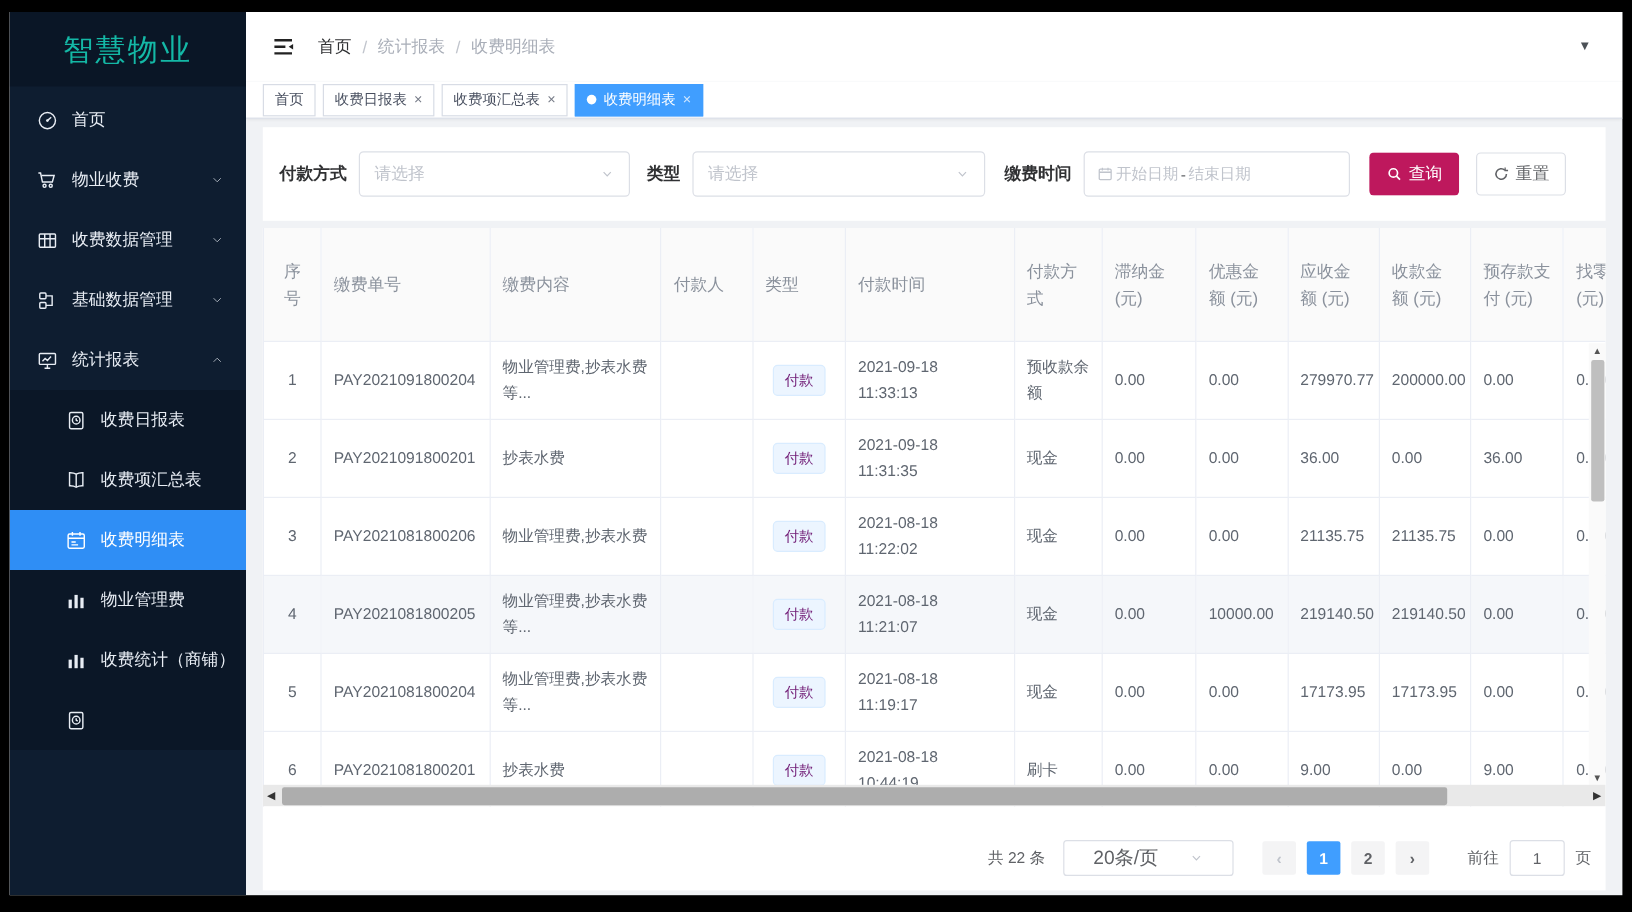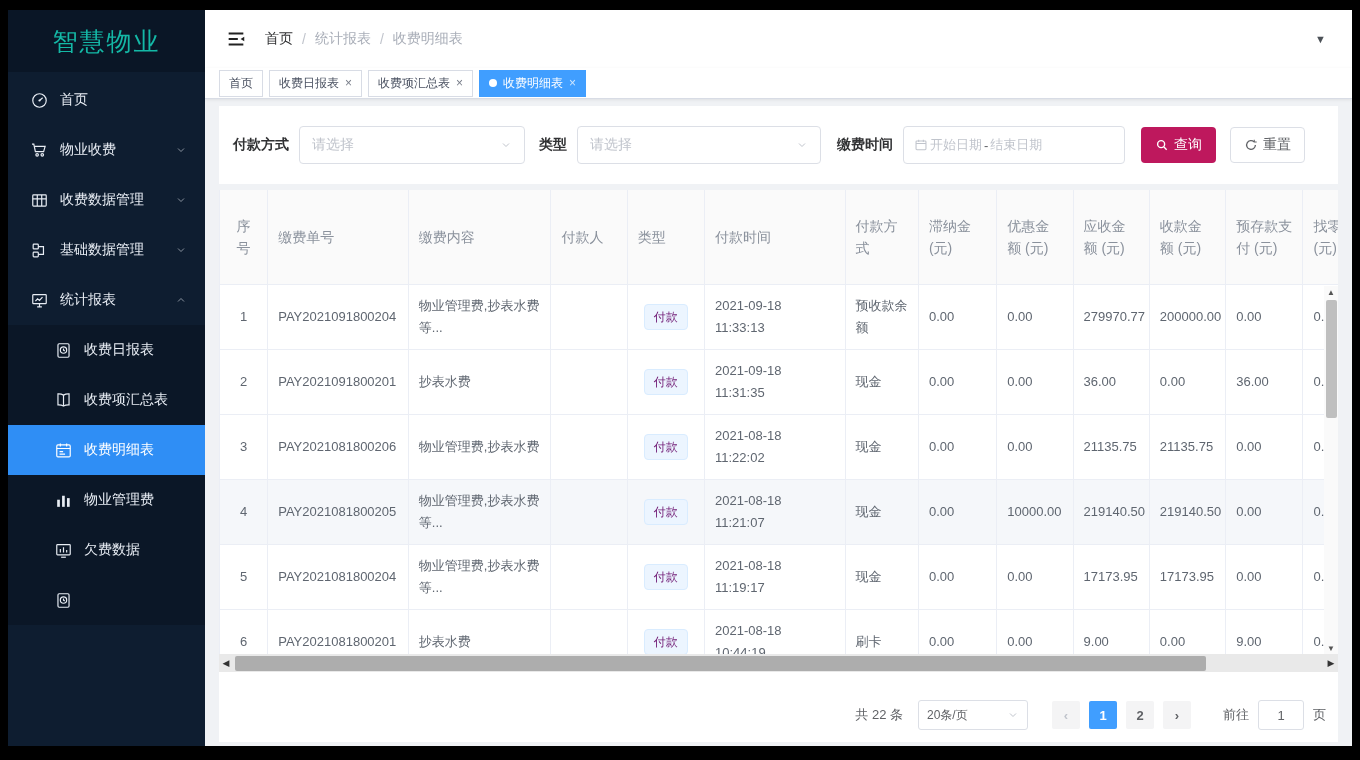--- a/index.html
+++ b/index.html
@@ -69,21 +69,21 @@
   .vscroll .arr.dn{bottom:0}
   .vscroll .thumb{position:absolute;left:1.5px;top:14px;width:11px;height:118px;background:#bfbfbf;border-radius:2px}
   .hscroll{position:absolute;left:0;right:0;bottom:0;height:18px;background:#e9e9e9;z-index:4;display:flex;align-items:center}
   .hscroll .arr{width:14px;height:18px;display:flex;align-items:center;justify-content:center;font-size:9px;color:#333;flex-shrink:0}
   .hscroll .track{flex:1;height:18px;position:relative}
   .hscroll .thumb{position:absolute;left:2px;top:1.5px;height:15px;width:89%;background:#adadad;border-radius:2px}
 
   
   .pager{display:flex;align-items:center;justify-content:flex-end;gap:9px;padding:28px 12px 0 0;font-size:13px;color:#606266}
   .pager .total{margin-right:6px}
-  .size-select{width:92px;height:28px;border:1px solid #dcdfe6;border-radius:3px;display:flex;align-items:center;justify-content:space-between;padding:0 8px;font-size:12px;color:#606266;cursor:pointer;background:#fff}
+  .size-select{width:92px;height:28px;border:1px solid #dcdfe6;border-radius:3px;display:flex;align-items:center;justify-content:space-between;padding:0 24px;font-size:16px;color:#606266;cursor:pointer;background:#fff}
   .pbtn{min-width:28px;height:28px;border-radius:2px;background:#f4f4f5;display:inline-flex;align-items:center;justify-content:center;font-size:13px;font-weight:bold;color:#606266;cursor:pointer}
   .pbtn.disabled{color:#c0c4cc}
   .pbtn.current{background:#409eff;color:#fff}
   .goto-input{width:40px;height:26px;border:1px solid #dcdfe6;border-radius:3px;text-align:center;font-size:13px;color:#606266;background:#fff}
   .chev-grey{color:#c0c4cc;display:inline-flex}
   .chev-grey svg{width:12px;height:12px}
 </style>
 </head>
 <body>
 
@@ -195,26 +195,26 @@
               <rect x="4" y="11" width="3.4" height="9" fill="currentColor" stroke="none"></rect>
               <rect x="10.2" y="6" width="3.4" height="14" fill="currentColor" stroke="none"></rect>
               <rect x="16.4" y="9" width="3.4" height="11" fill="currentColor" stroke="none"></rect>
             </svg>
           </span>
           <span>物业管理费</span>
         </div>
         <div class="nav-item sub">
           <span class="icon">
             <svg viewBox="0 0 24 24" fill="none" stroke="currentColor" stroke-width="1.5">
-              <rect x="3.5" y="4.5" width="17" height="13" rx="1"></rect>
-              <path d="M8 14.5v-4.5M12 14.5v-6.5M16 14.5v-3"></path>
-              <path d="M9 20.5h6"></path>
-            </svg>
-          </span>
-          <span>欠费数据</span>
+              <rect x="4" y="11" width="3.4" height="9" fill="currentColor" stroke="none"></rect>
+              <rect x="10.2" y="6" width="3.4" height="14" fill="currentColor" stroke="none"></rect>
+              <rect x="16.4" y="9" width="3.4" height="11" fill="currentColor" stroke="none"></rect>
+            </svg>
+          </span>
+          <span>收费统计（商铺）</span>
         </div>
         <div class="nav-item sub">
           <span class="icon">
             <svg viewBox="0 0 24 24" fill="none" stroke="currentColor" stroke-width="1.5">
               <rect x="5" y="3.5" width="14" height="17" rx="1.5"></rect>
               <circle cx="12" cy="11.5" r="4"></circle>
               <path d="M12 9.5v2l1.6 1"></path>
             </svg>
           </span>
           <span></span>

